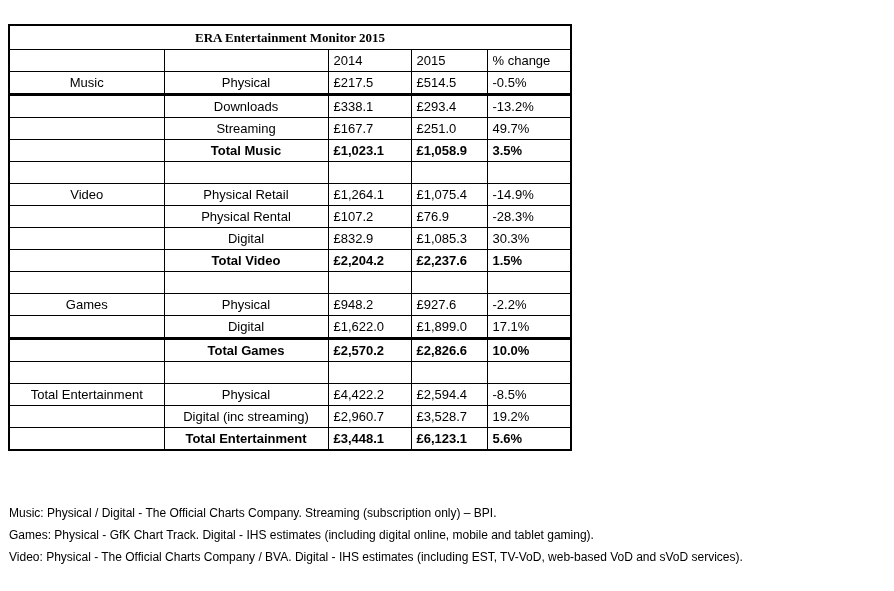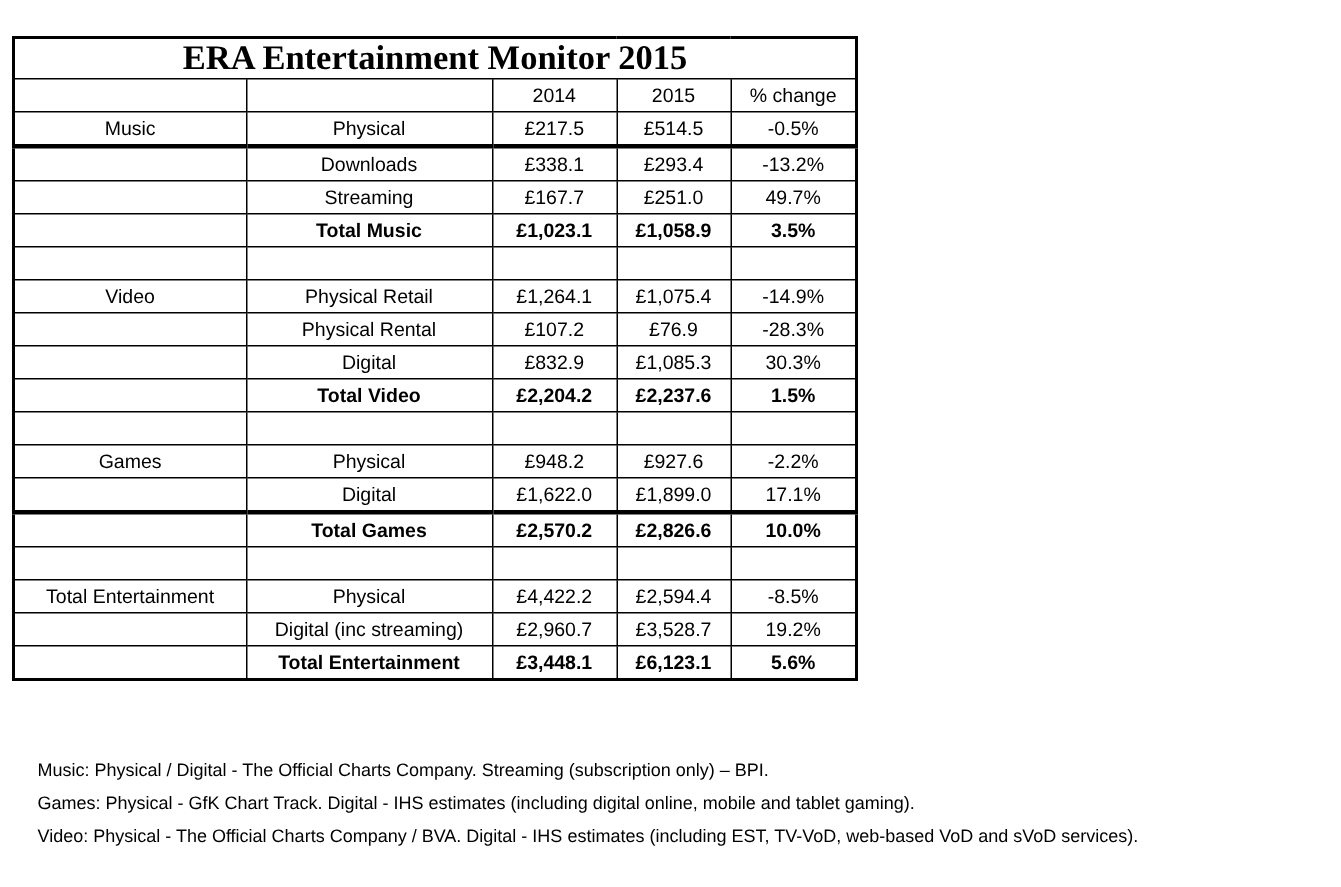--- a/index.html
+++ b/index.html
@@ -29,34 +29,34 @@
     border: 1px solid #000000;
     height: 21px;
     font-size: 13px;
     font-weight: normal;
     padding: 0 5px;
     white-space: nowrap;
     overflow: hidden;
     vertical-align: middle;
   }
   td.cat, td.seg { text-align: center; }
-  td.num, th.num { text-align: center; }
+  td.num, th.num { text-align: left; }
   tr.title-row th {
     font-family: "Liberation Serif", serif;
     font-weight: bold;
-    font-size: 23px;
+    font-size: 13px;
     text-align: center;
     height: 23px;
     margin-top: 42px;
   }
   tr.total-row td { font-weight: bold; }
   tr.thick-bottom td { border-bottom: 3px solid #000000; }
   .footnotes {
     position: absolute;
-    left: 25px;
+    left: 9px;
     top: 507px;
     font-size: 12px;
     line-height: 13px;
   }
   .footnotes p { margin: 0 0 9px 0; }
 </style>
 </head>
 <body>
 
 <div>

